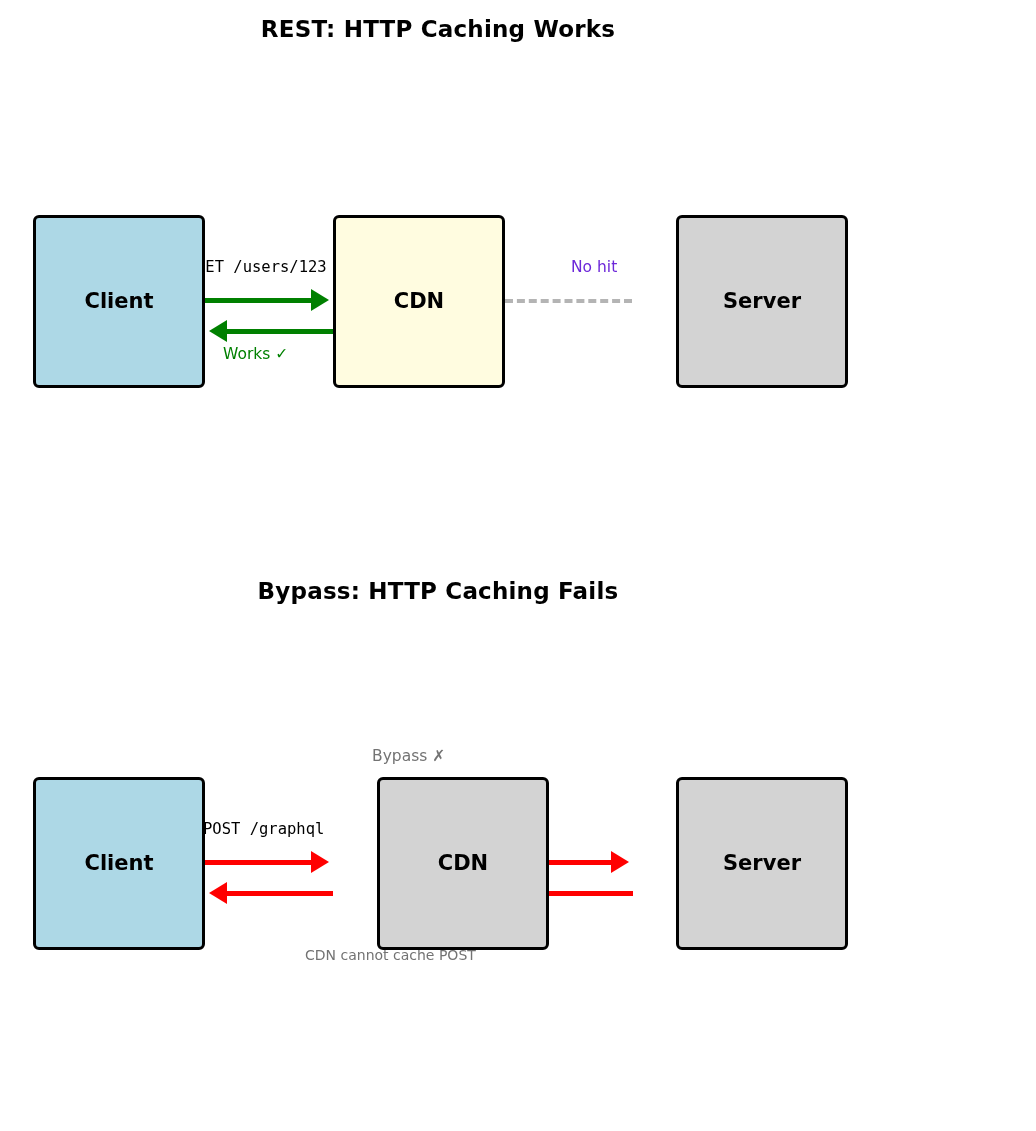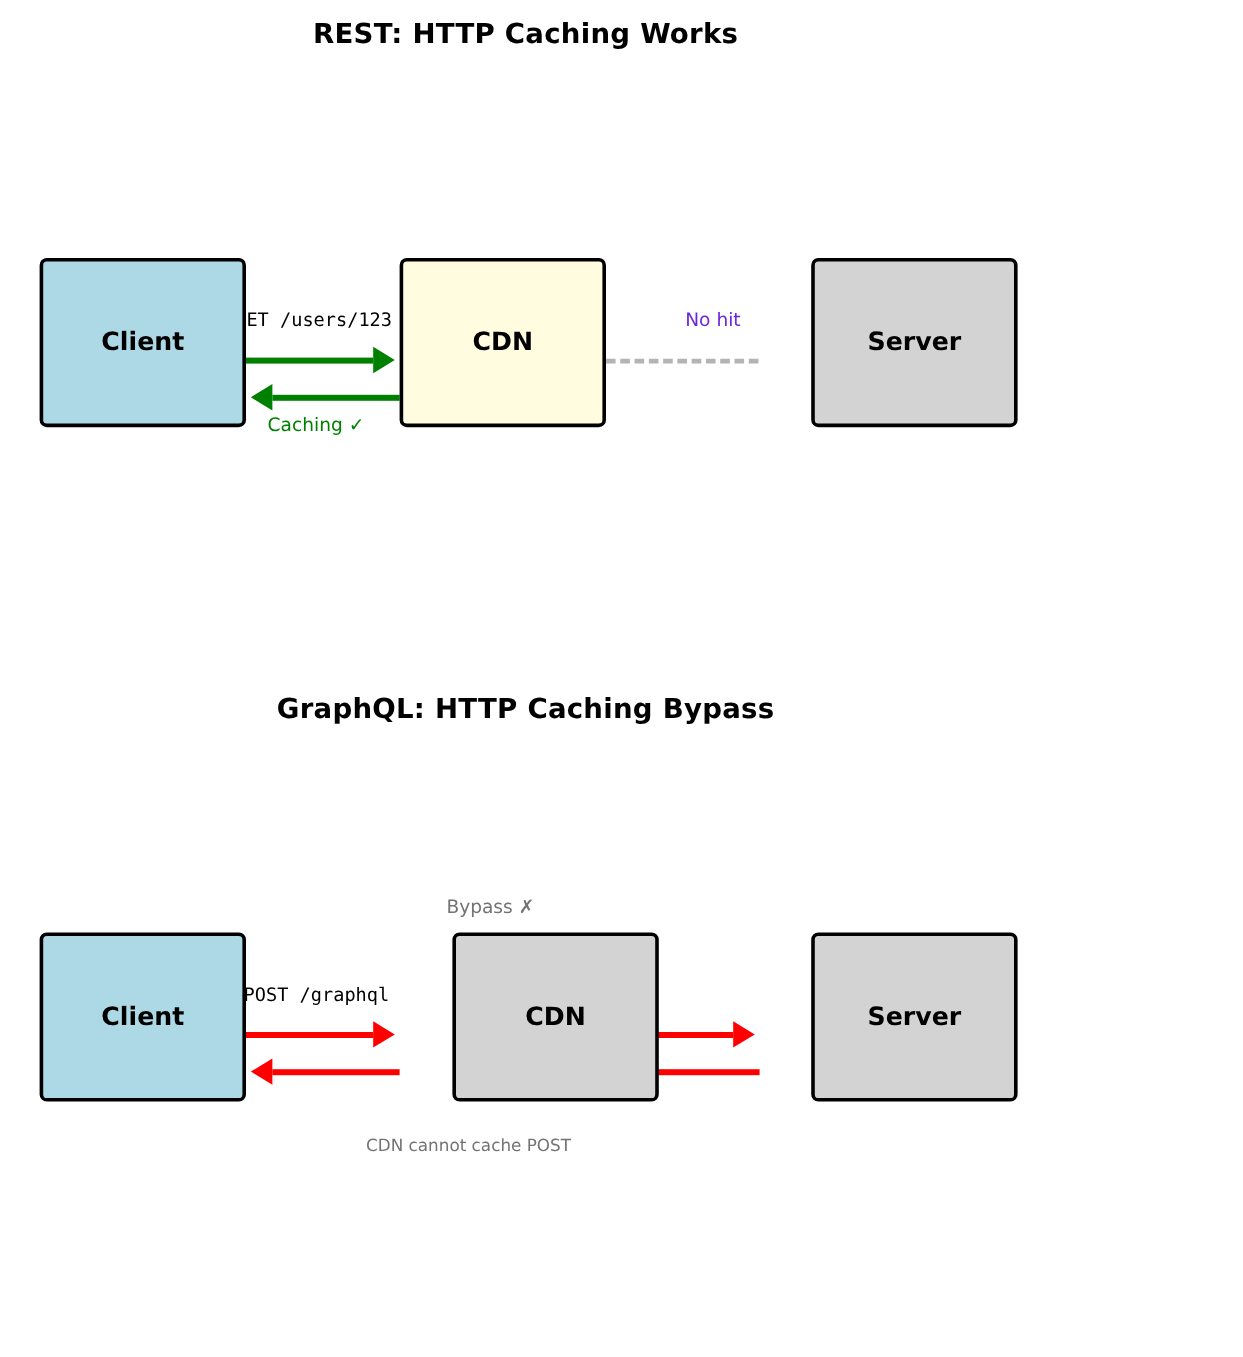--- a/index.html
+++ b/index.html
@@ -35,21 +35,21 @@
     color: #000000;
     letter-spacing: 0.2px;
   }
   #title-rest    { top: 16px; }
   #title-graphql { top: 578px; }
 
   
   .node {
     position: absolute;
     width: 172px;
-    height: 141px;
+    height: 173px;
     border: 3px solid #000000;
     border-radius: 6px;
     box-sizing: border-box;
     display: flex;
     align-items: center;
     justify-content: center;
     z-index: 5;
   }
   .node-label {
     font-family: "DejaVu Sans", sans-serif;
@@ -152,26 +152,26 @@
   <div class="arrow-line green-line" style="left:205px; top:298px; width:106px;"></div>
   <div class="arrow-head green-head-right" style="left:311px; top:289px;"></div>
 
   <div class="arrow-line green-line" style="left:227px; top:329px; width:106px;"></div>
   <div class="arrow-head green-head-left" style="left:209px; top:320px;"></div>
 
   <div class="clip-window" style="left:203px; top:258px; width:130px; height:22px;">
     <span class="mono-label" style="left:-7px;">GET /users/123</span>
   </div>
 
-  <div class="edge-label green-text" style="left:223px; top:345px;">Caching ✓</div>
+  <div class="edge-label green-text" style="left:223px; top:345px;">Works ✓</div>
 
   <div class="dashed-line" style="left:505px; top:299px; width:127px;"></div>
   <div class="edge-label gray-text" style="left:543px; top:258px;">No hit</div>
 
-  <div class="section-title" id="title-graphql">GraphQL: HTTP Caching Bypass</div>
+  <div class="section-title" id="title-graphql">Bypass: HTTP Caching Fails</div>
 
   <div class="node fill-client" id="node-client-gql">
     <span class="node-label">Client</span>
   </div>
 
   <div class="node fill-gray" id="node-cdn-gql">
     <span class="node-label">CDN</span>
   </div>
 
   <div class="node fill-gray" id="node-server-gql">

